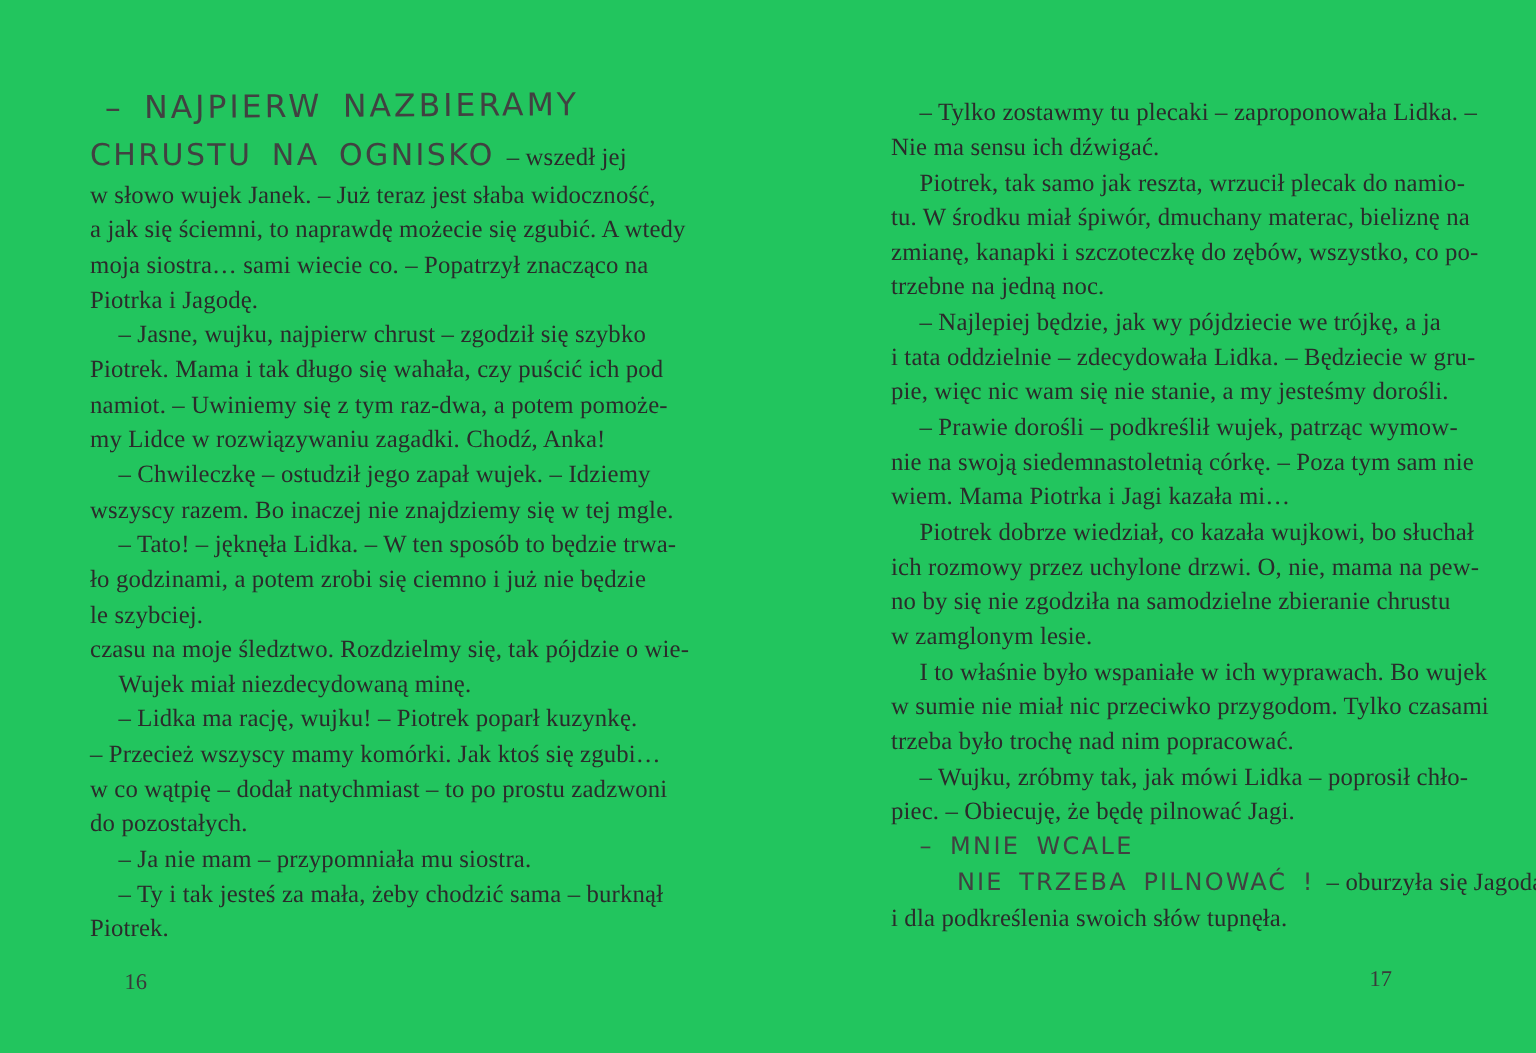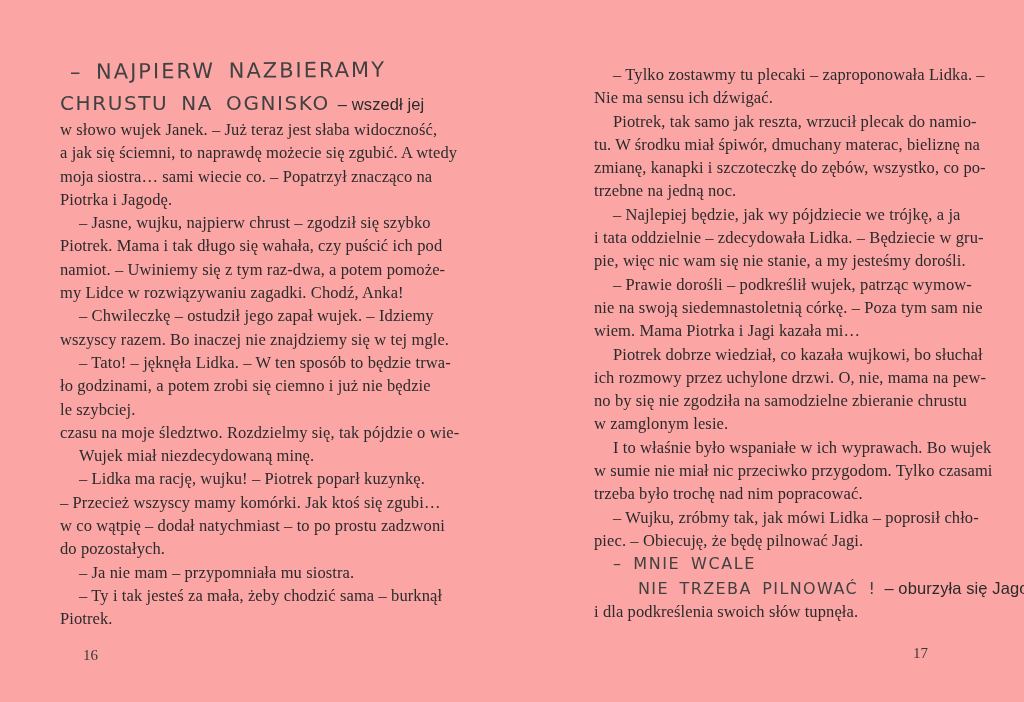--- a/index.html
+++ b/index.html
@@ -4,21 +4,21 @@
 <style>
   html, body {
     margin: 0;
     padding: 0;
     background: #ffffff;
   }
   #spread {
     position: relative;
     width: 1024px;
     height: 702px;
-    background: #fca5a5;
+    background: #22c55e;
     overflow: hidden;
     font-family: "Liberation Serif", serif;
     color: #2b2b2b;
   }
   .page {
     position: absolute;
     top: 0;
   }
   .page-inner { position: absolute; }
 
@@ -54,21 +54,21 @@
     line-height: 29px;
     white-space: nowrap;
   }
   .hl2 .hand {
     font-size: 20px;
     letter-spacing: 1.6px;
     word-spacing: 5px;
   }
   .serif-tail {
     font-size: 16.5px;
-    font-family: Liberation Sans, sans-serif;
+    font-family: Liberation Serif, serif;
     color: #2b2b2b;
     margin-left: 8px;
     letter-spacing: 0.1px;
   }
 
   
   .hr1 {
     height: 23.3px;
     line-height: 23.3px;
     padding-left: 19px;

